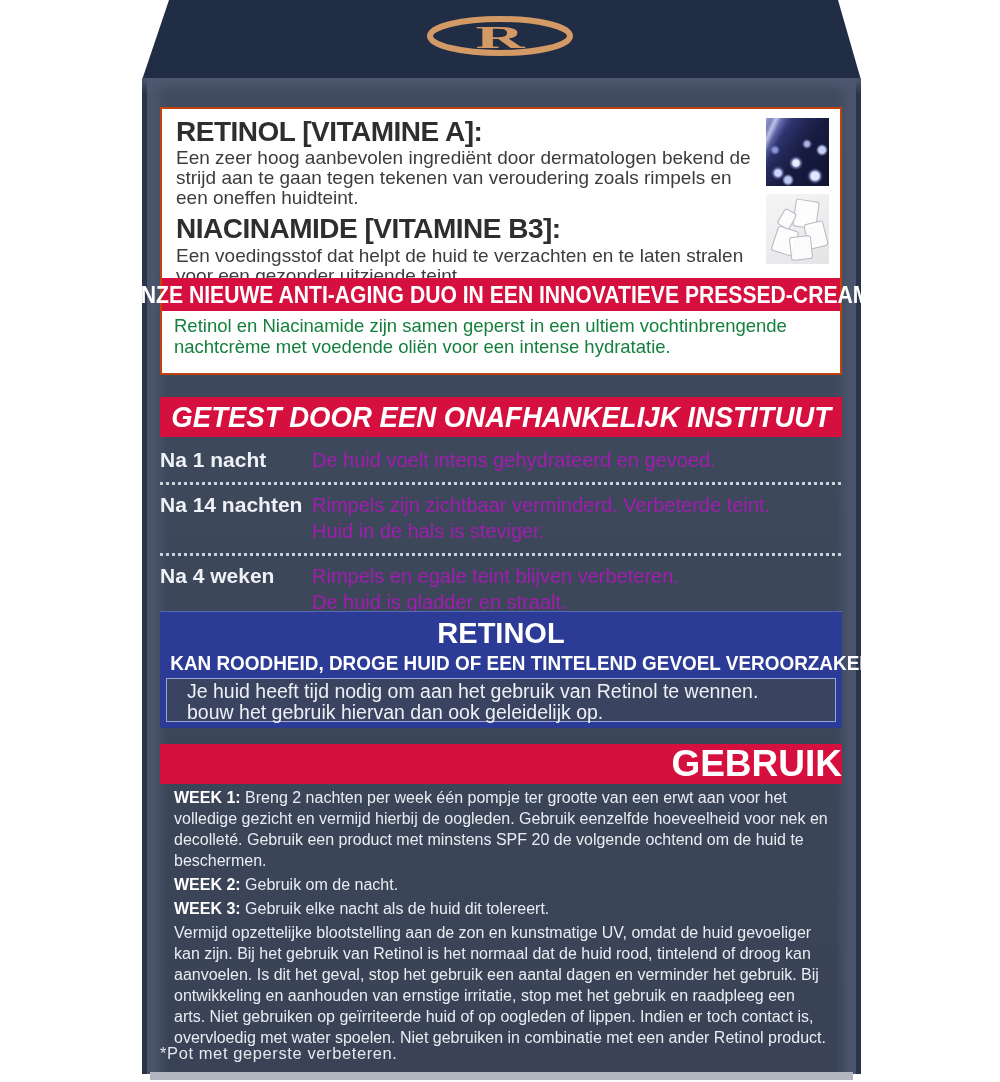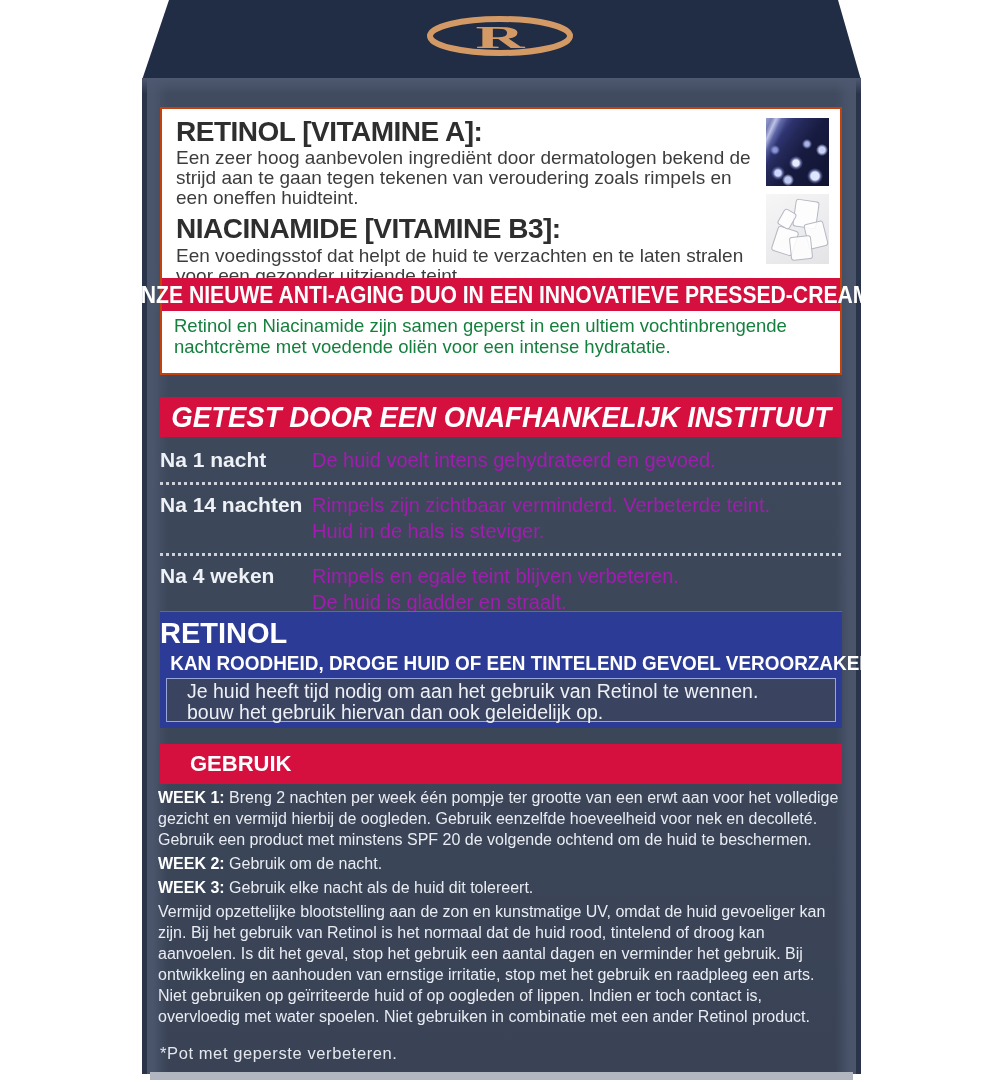--- a/index.html
+++ b/index.html
@@ -46,42 +46,42 @@
   .panel-banner span{color:#ffffff;font-weight:bold;font-size:24px;white-space:nowrap;
                      transform:scaleX(0.88);transform-origin:center;}
   .panel-footer{position:absolute;left:12px;right:8px;top:206px;margin:0;color:#15803d;
                 font-size:18.5px;line-height:21px;}
 
   
   .banner{position:absolute;left:160px;width:682px;height:40px;background:#d50f3e;color:#ffffff;
           font-weight:bold;display:flex;align-items:center;}
   .banner-getest{top:397px;justify-content:center;font-size:29px;font-style:italic;}
   .banner-getest span{transform:scaleX(0.95);white-space:nowrap;}
-  .banner-gebruik{top:744px;font-size:22px;padding-left:30px;box-sizing:border-box;}
+  .banner-gebruik{top:744px;font-size:37px;padding-left:30px;box-sizing:border-box;justify-content:flex-end;}
 
   
   .rows{position:absolute;left:160px;top:440px;width:683px;color:#eef1f6;}
   .row{display:flex;padding:7px 0 9px;}
   .row-label{flex:0 0 152px;font-weight:bold;font-size:21px;line-height:26px;}
   .row-text{flex:1;font-size:20px;line-height:26px;white-space:pre-line;color:#a21caf;}
   .dotted{height:3px;background-image:repeating-linear-gradient(to right,#ccd1dc 0 3px,rgba(0,0,0,0) 3px 6px);}
 
   
   .warning{position:absolute;left:160px;top:611px;width:682px;height:117px;background:#2c3b96;
            border-top:1px solid #5668b8;box-sizing:border-box;}
-  .warning-title{margin:7px 0 0;color:#ffffff;font-weight:bold;font-size:29px;line-height:1;}
+  .warning-title{margin:7px 0 0;text-align:center;color:#ffffff;font-weight:bold;font-size:29px;line-height:1;}
   .warning-sub{margin:6px 0 0;text-align:center;color:#ffffff;font-weight:bold;font-size:19.5px;
                line-height:1;white-space:nowrap;transform:scaleX(0.97);}
   .warning-inner{position:absolute;left:6px;right:6px;top:66px;bottom:6px;background:#3a4460;
                  border:1px solid #97a6dd;color:#eef0f6;font-size:19.5px;line-height:21px;
                  padding:2px 10px 0 20px;white-space:pre-line;box-sizing:border-box;}
 
   
   .usage{position:absolute;left:158px;top:787px;width:688px;color:#e9ecf2;font-size:16px;line-height:21px;}
-  .usage p{margin:0 0 3px;}
+  .usage p{margin:0 16px 3px;}
   .usage b{color:#ffffff;}
   .footnote{position:absolute;left:160px;top:1044px;color:#e4e7ee;font-size:16.5px;letter-spacing:0.6px;}
 
   .crystal{position:absolute;border:1px solid #b5b8c1;background:rgba(255,255,255,.85);border-radius:3px;}
 </style>
 </head>
 <body>
 
 <div class="page">
 

